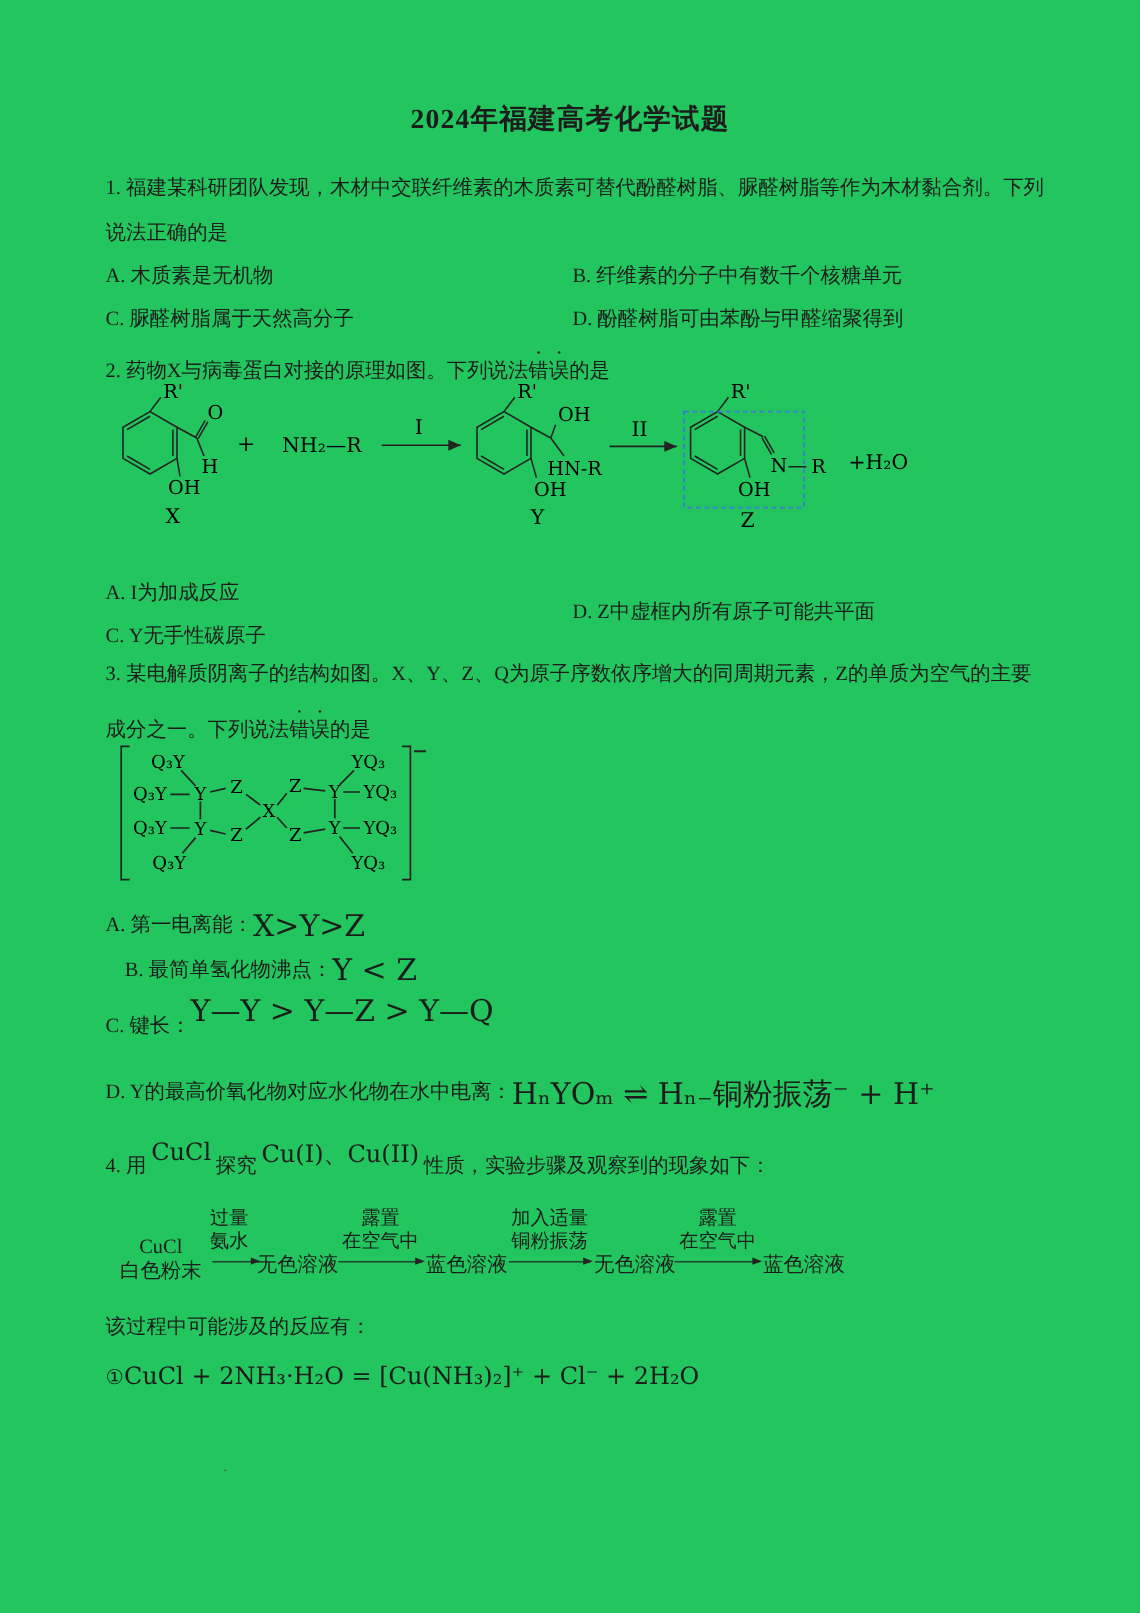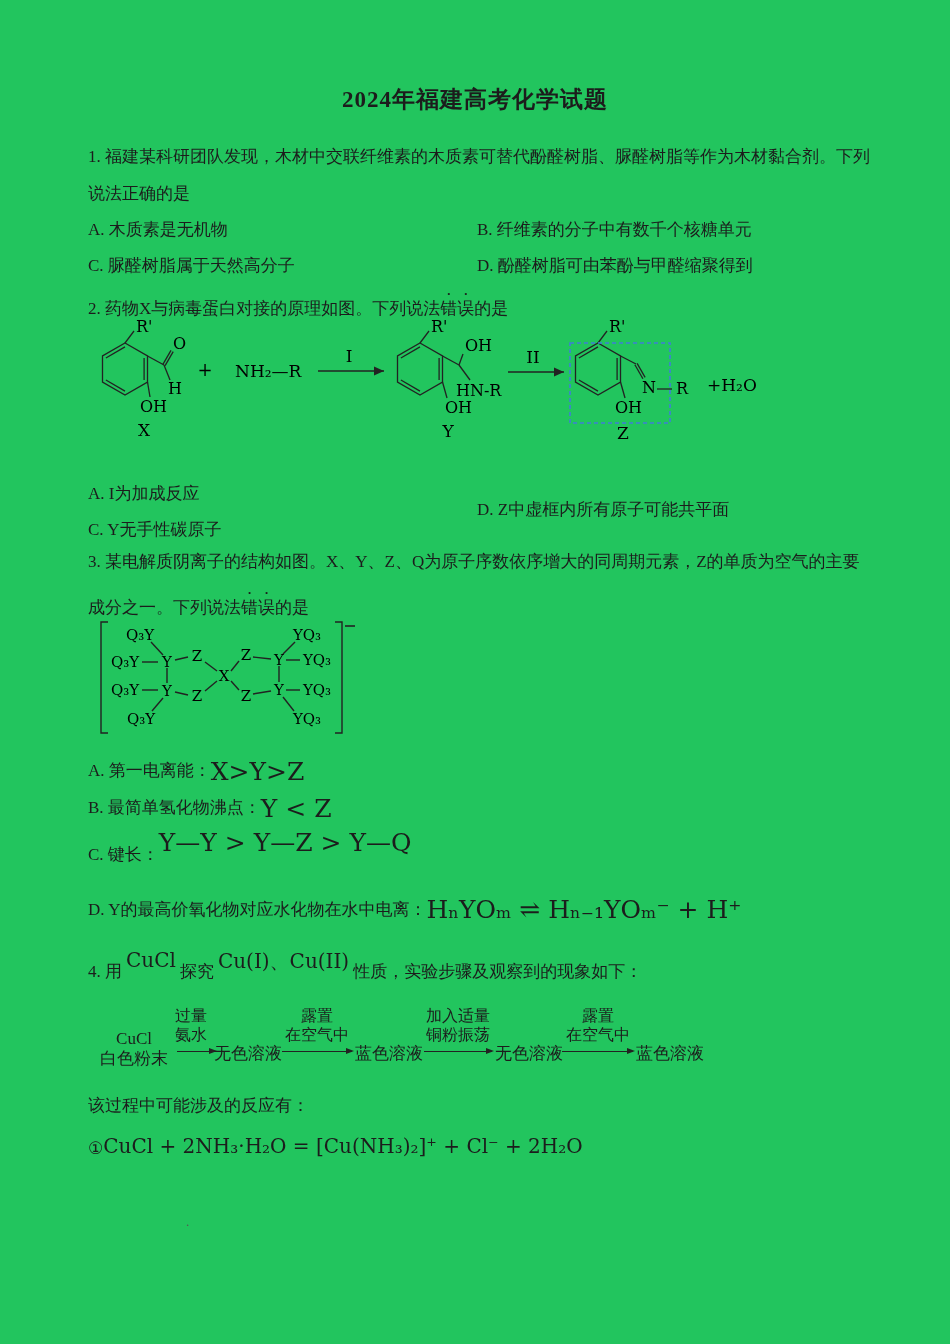--- a/index.html
+++ b/index.html
@@ -163,31 +163,31 @@
     <text x="151" y="48" text-anchor="middle" font-size="15">Z</text>
     <text x="151" y="89" text-anchor="middle" font-size="15">Z</text>
     <text x="184" y="53" text-anchor="middle" font-size="15">Y</text>
     <text x="184" y="83" text-anchor="middle" font-size="15">Y</text>
   </svg>
 
   <div class="abs row" style="left:88px;top:757px;">
     <span class="t pt3">A. 第一电离能：</span>
     <span class="fm-big">X&gt;Y&gt;Z</span>
   </div>
-  <div class="abs row" style="left:88px;top:794px;">
+  <div class="abs row" style="left:104px;top:794px;">
     <span class="t pt3">B. 最简单氢化物沸点：</span>
     <span class="fm-big">Y &lt; Z</span>
   </div>
   <div class="abs row" style="left:88px;top:828px;">
     <span class="t pt16">C. 键长：</span>
     <span class="fm-big">Y—Y &gt; Y—Z &gt; Y—Q</span>
   </div>
   <div class="abs row" style="left:88px;top:893px;">
     <span class="t pt6">D. Y的最高价氧化物对应水化物在水中电离：</span>
-    <span class="fm-big" style="padding-top:2px;">HₙYOₘ ⇌ Hₙ₋₁YOₘ⁻ + H⁺</span>
+    <span class="fm-big" style="padding-top:2px;">HₙYOₘ ⇌ Hₙ₋铜粉振荡⁻ + H⁺</span>
   </div>
 
   <div class="abs row" style="left:88px;top:948px;">
     <span class="t pt13">4. 用</span>
     <span class="fm" style="font-size:20px;padding:0 4px;">CuCl</span>
     <span class="t pt13">探究</span>
     <span class="fm" style="font-size:20px;padding:0 4px;">Cu(I)、Cu(II)</span>
     <span class="t pt13">性质，实验步骤及观察到的现象如下：</span>
   </div>
 

